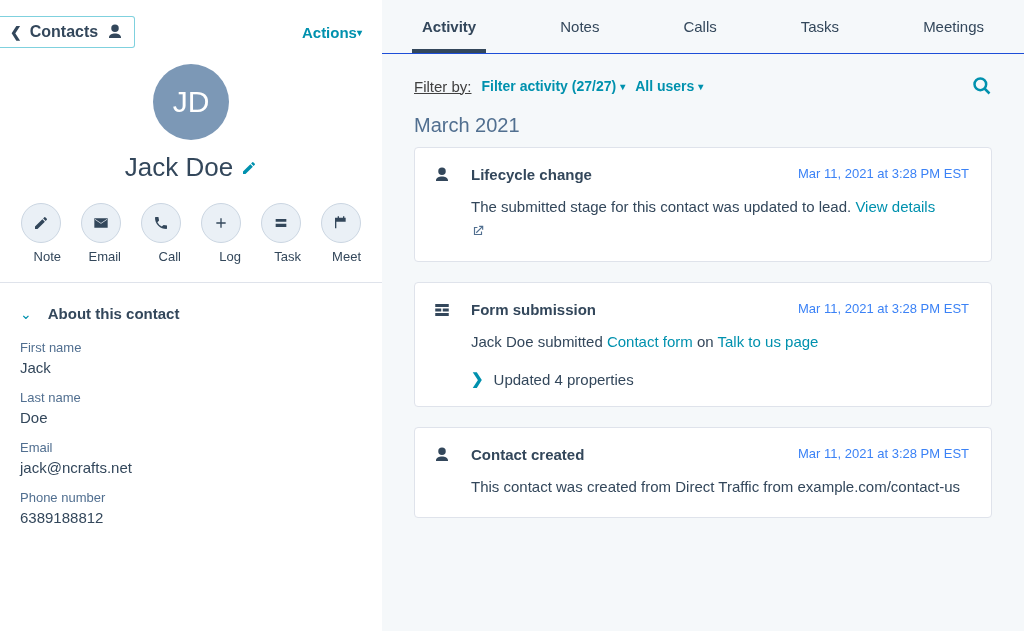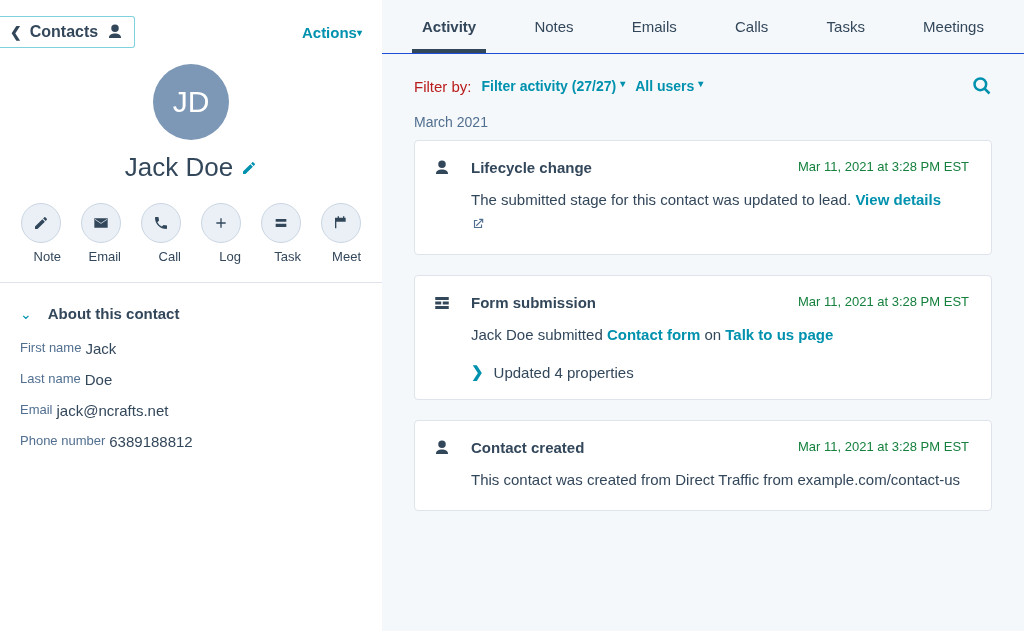--- a/index.html
+++ b/index.html
@@ -29,47 +29,47 @@
 .action-circle { width: 40px; height: 40px; border-radius: 50%; background: #eaf0f6; display: flex; align-items: center; justify-content: center; border: 1px solid #cbd6e2;}
 .action-circle svg { width: 16px; height: 16px; fill: #33475b; }
 .action-label { font-size: 13px; color: #33475b;}
 
 .divider { height: 1px; background: #dfe3eb; width: 100%;}
 
 
 .about-header { display: flex; align-items: center; gap: 16px; padding: 22px 20px 8px 20px; cursor: pointer;}
 .about-chev { color: #0091ae; font-size: 14px;}
 .about-title { font-weight: 700; font-size: 15px;}
-.field-row { padding: 10px 20px 4px 20px; display: flex; gap: 4px;}
+.field-row { padding: 10px 20px 4px 20px; display: flex; flex-direction: column; gap: 4px; justify-content: center;}
 .field-label { font-size: 13px; color: #516f90;}
 .field-value { font-size: 15px; color: #33475b;}
 
 
 .tabs { display: flex; justify-content: space-between; padding: 0 30px; border-bottom: 1px solid #1d4ed8; }
 .tab { padding: 18px 10px 14px 10px; font-size: 15px; color: #33475b; cursor: pointer; border-bottom: 4px solid transparent;}
 .tab.active { border-bottom-color: #33475b; font-weight: 600;}
 
 .filter-row { display: flex; justify-content: space-between; align-items: center; padding: 22px 32px 12px 32px;}
 .filter-left { display: flex; align-items: center; gap: 10px;}
-.filter-label { font-size: 15px; color: #b91c1c;}
-.filter-link { color: #0091ae; font-weight: 600; cursor: pointer; display: inline-flex; align-items: flex-start; gap: 4px;}
+.filter-label { font-size: 15px; color: #404040; text-decoration: underline;}
+.filter-link { color: #0091ae; font-weight: 600; cursor: pointer; display: inline-flex; align-items: center; gap: 4px;}
 .search-btn { width: 20px; height: 20px; cursor: pointer;}
 .search-btn svg { width: 20px; height: 20px; stroke: #0091ae; fill: none; stroke-width: 3;}
 
-.month-header { font-size: 14px; color: #516f90; padding: 6px 29px 10px 32px;}
+.month-header { font-size: 20px; color: #516f90; padding: 6px 29px 10px 32px;}
 
 .card { background: #fff; border: 1px solid #dfe3eb; border-radius: 4px; margin: 0 32px 20px 32px; padding: 18px 22px 18px 16px; display: flex; gap: 18px;}
 .card-icon { width: 22px; flex-shrink: 0; display: flex; justify-content: center;}
 .card-icon svg { width: 18px; height: 18px; fill: #33475b;}
 .card-body { flex: 1;}
 .card-head { display: flex; justify-content: space-between; align-items: flex-start; margin-bottom: 12px;}
 .card-title { font-weight: 700; font-size: 15px;}
-.card-date { font-size: 13px; color: #15803d; white-space: nowrap;}
+.card-date { font-size: 13px; color: #3b82f6; white-space: nowrap;}
 .card-text { font-size: 15px; color: #33475b; line-height: 1.6;}
-.link { color: #0091ae; font-weight: 700; cursor: pointer;}
+.link { color: #0091ae; font-weight: 400; cursor: pointer;}
 .ext-icon { width: 14px; height: 14px; fill: #516f90; display: inline-block; vertical-align: -2px;}
 .expand-row { display: flex; align-items: center; gap: 10px; margin-top: 16px; cursor: pointer; color: #33475b; font-size: 15px;}
 .expand-chev { color: #0091ae; font-weight: bold;}
 </style>
 </head>
 <body>
 
 <div class="left-panel">
   <div class="left-header">
     <div class="back-pill">
@@ -170,21 +170,20 @@
   <div class="field-row">
     <span class="field-label">Phone number</span>
     <span class="field-value">6389188812</span>
   </div>
 </div>
 
 <div class="right-panel">
   <div class="tabs">
     <div class="tab active">Activity</div>
     <div class="tab">Notes</div>
-    <div class="tab">Emails</div>
     <div class="tab">Calls</div>
     <div class="tab">Tasks</div>
     <div class="tab">Meetings</div>
   </div>
 
   <div class="filter-row">
     <div class="filter-left">
       <span class="filter-label">Filter by:</span>
       <span class="filter-link">
         <span>Filter activity (27/27)</span>

